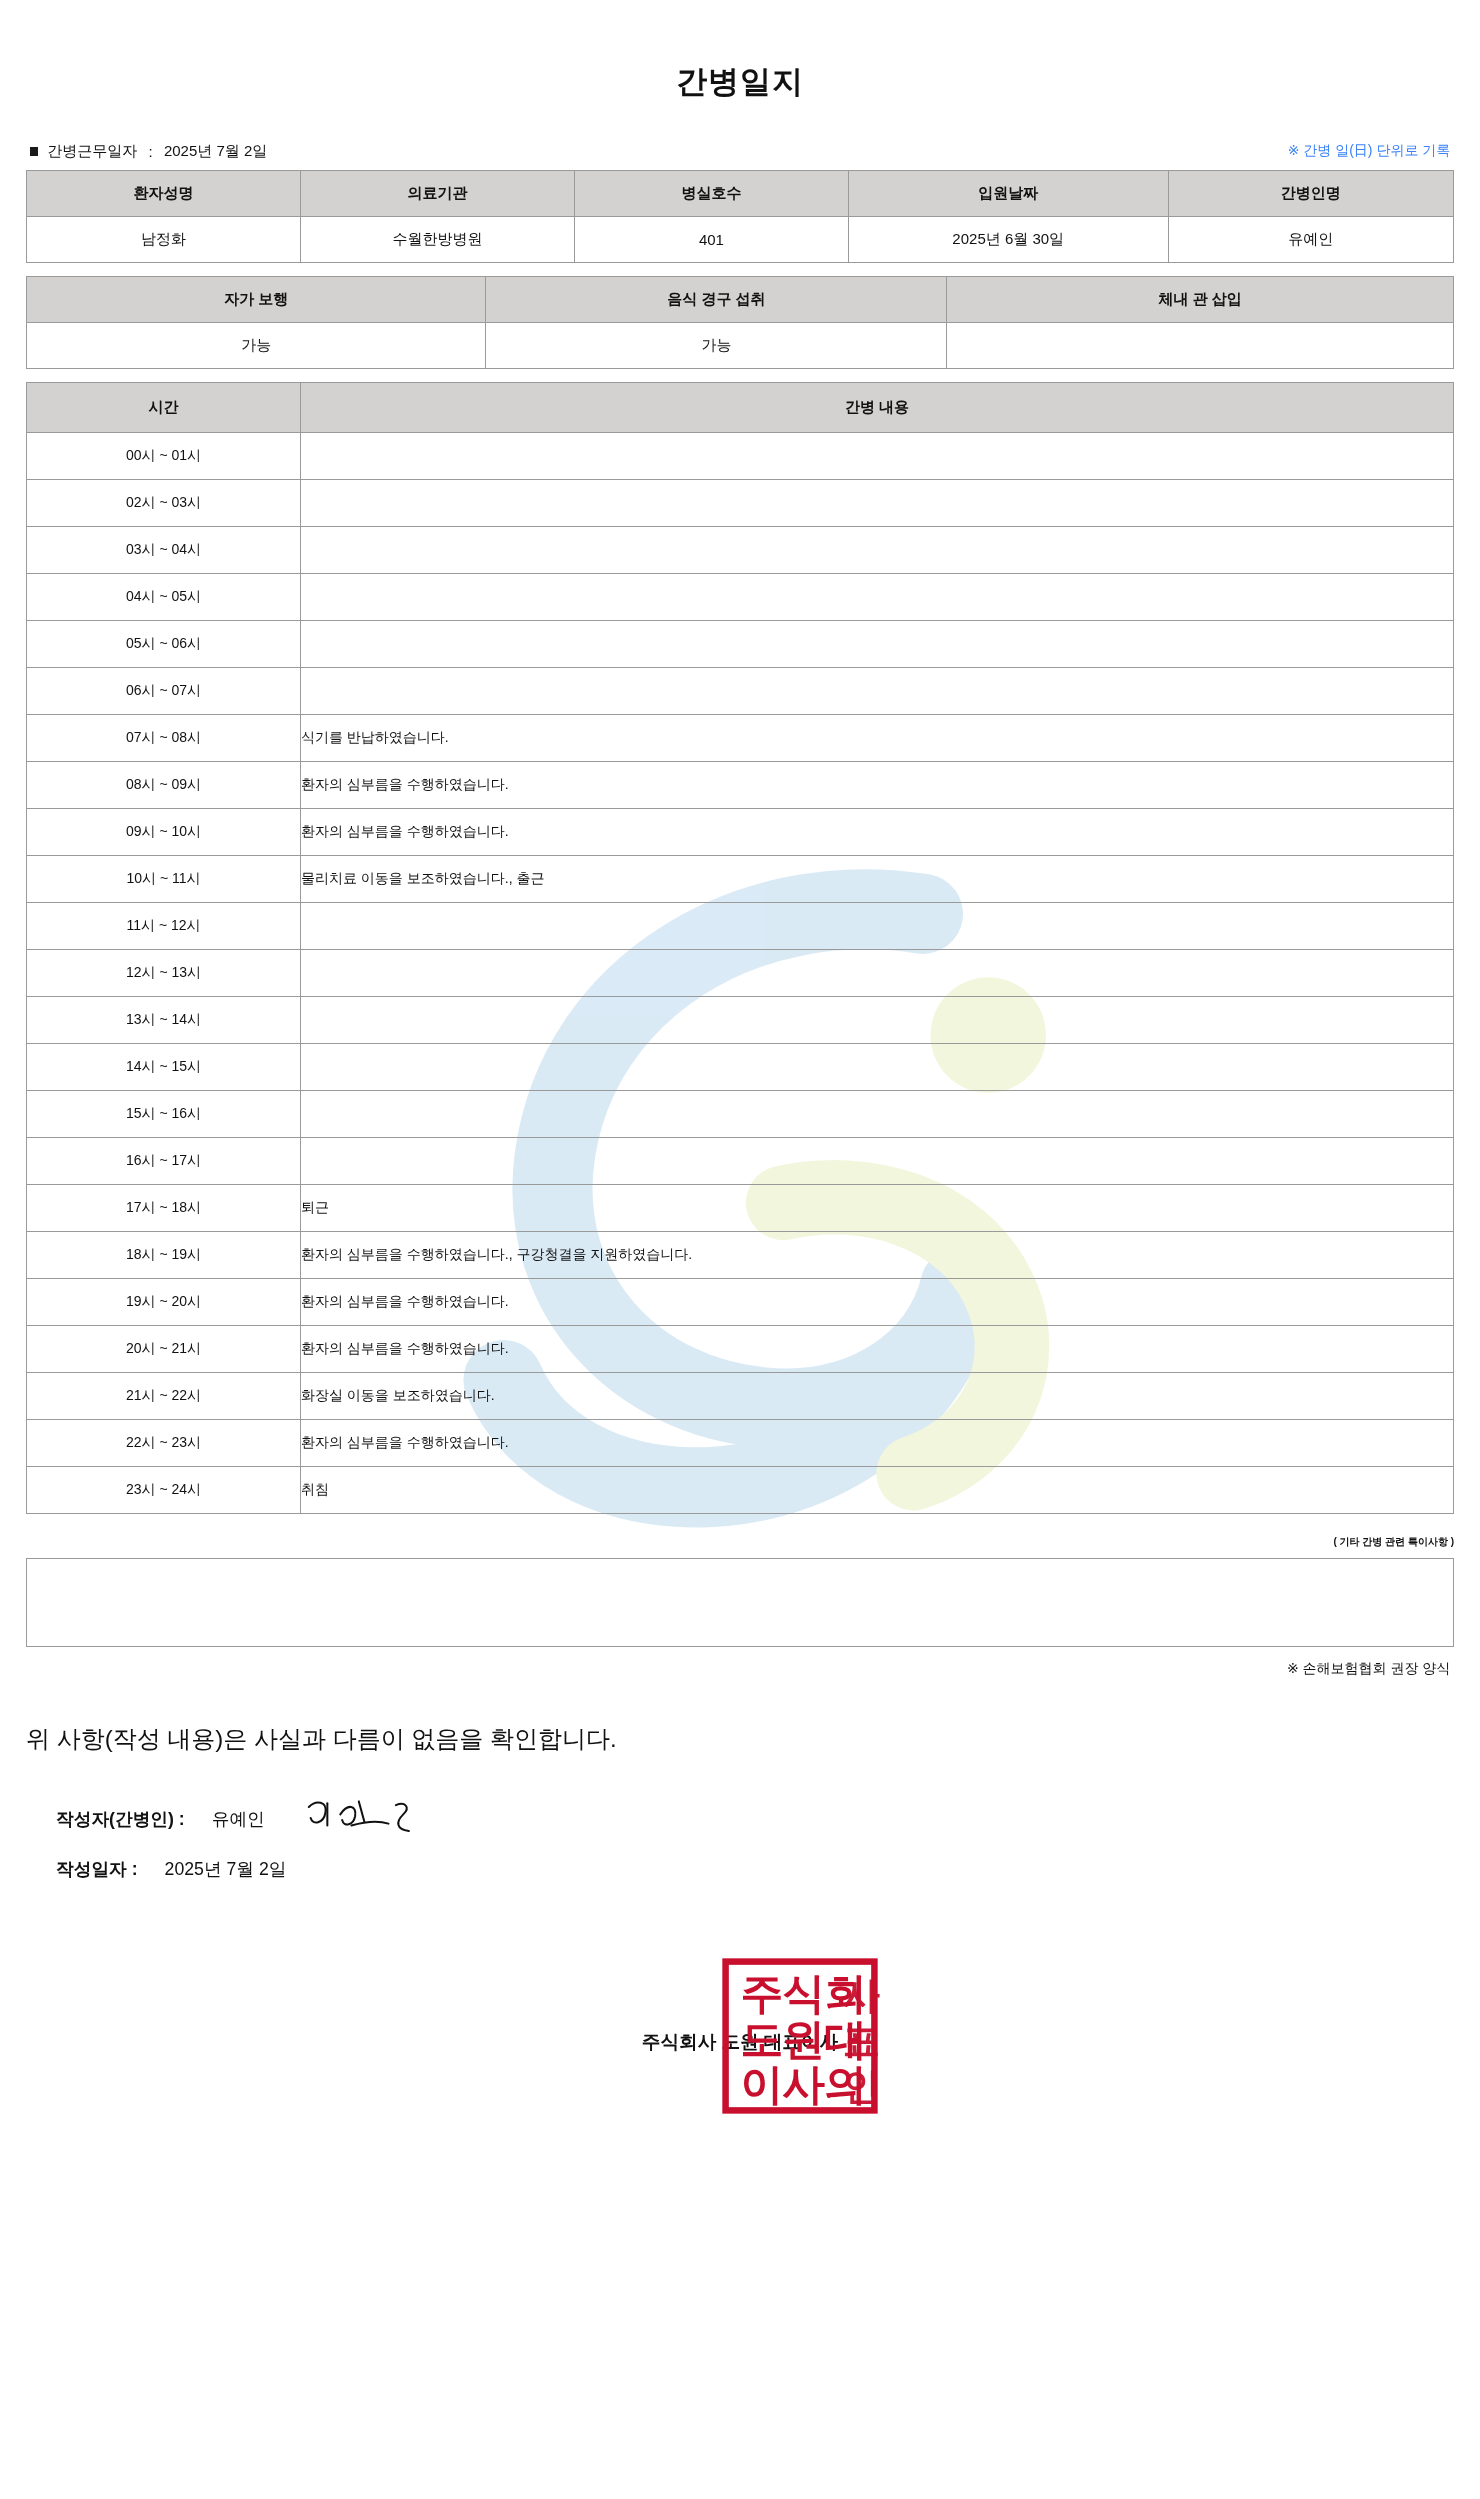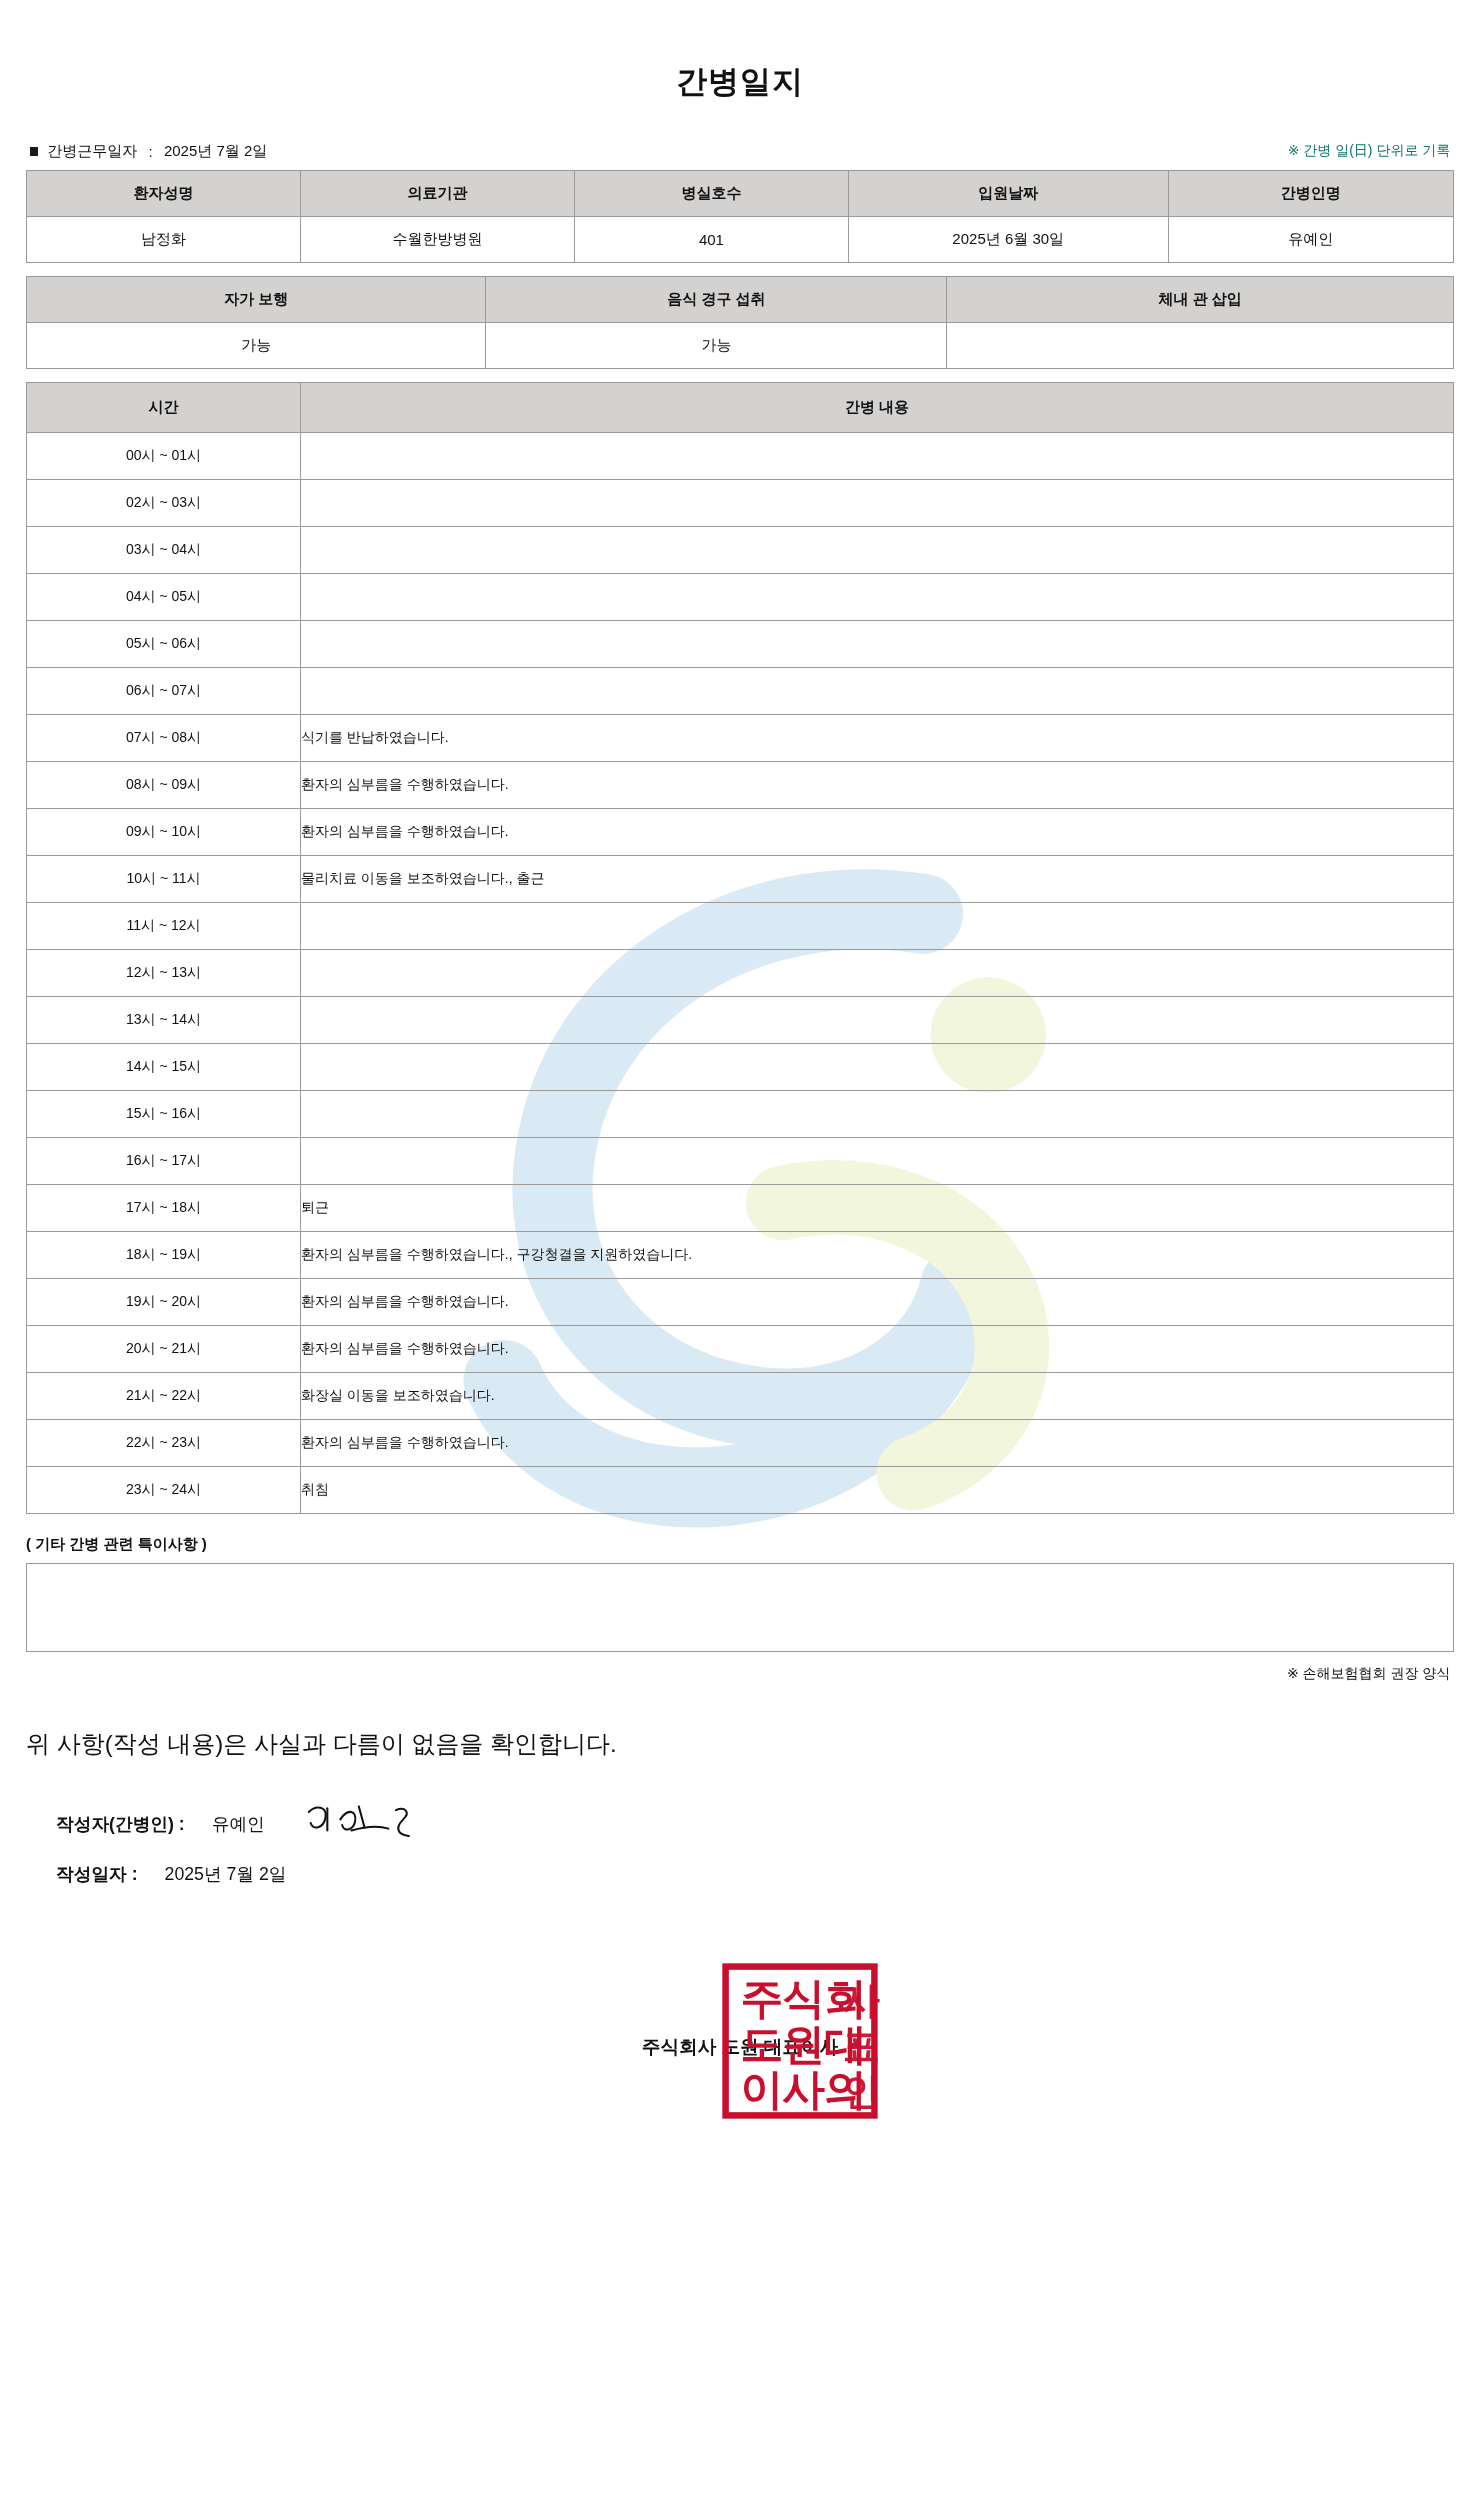--- a/index.html
+++ b/index.html
@@ -53,21 +53,21 @@
   .meta-left { display: flex; align-items: center; gap: 5.6px; }
   .bullet-square {
     display: inline-block;
     width: 8.4px; height: 8.4px;
     background: #1a1a1a;
     margin-right: 3.7px;
   }
   .meta-left .label { font-size: 15px; }
   .meta-left .colon { padding: 0 5.6px; }
   .meta-left .value { font-size: 15px; }
-  .meta-right { font-size: 14px; color: #0f766e; }
+  .meta-right { font-size: 14px; color: #3b82f6; }
 
   table.grid {
     width: 100%;
     border-collapse: collapse;
     table-layout: fixed;
     background: transparent;
   }
   table.grid th, table.grid td {
     border: 0.9px solid #9a9a9a;
     font-size: 15px;
@@ -111,22 +111,22 @@
     width: 280px;
     font-size: 14.4px;
   }
   td.content-cell {
     text-align: left;
     padding-left: 13px;
     font-size: 14px;
   }
 
   .notes-title {
-    text-align: left;
-    font-size: 15px;
+    text-align: right;
+    font-size: 10px;
     font-weight: bold;
     margin: 20.5px 0 9.3px 0;
   }
   .notes-box {
     border: 0.9px solid #9a9a9a;
     height: 89px;
     width: 100%;
     box-sizing: border-box;
   }
 

